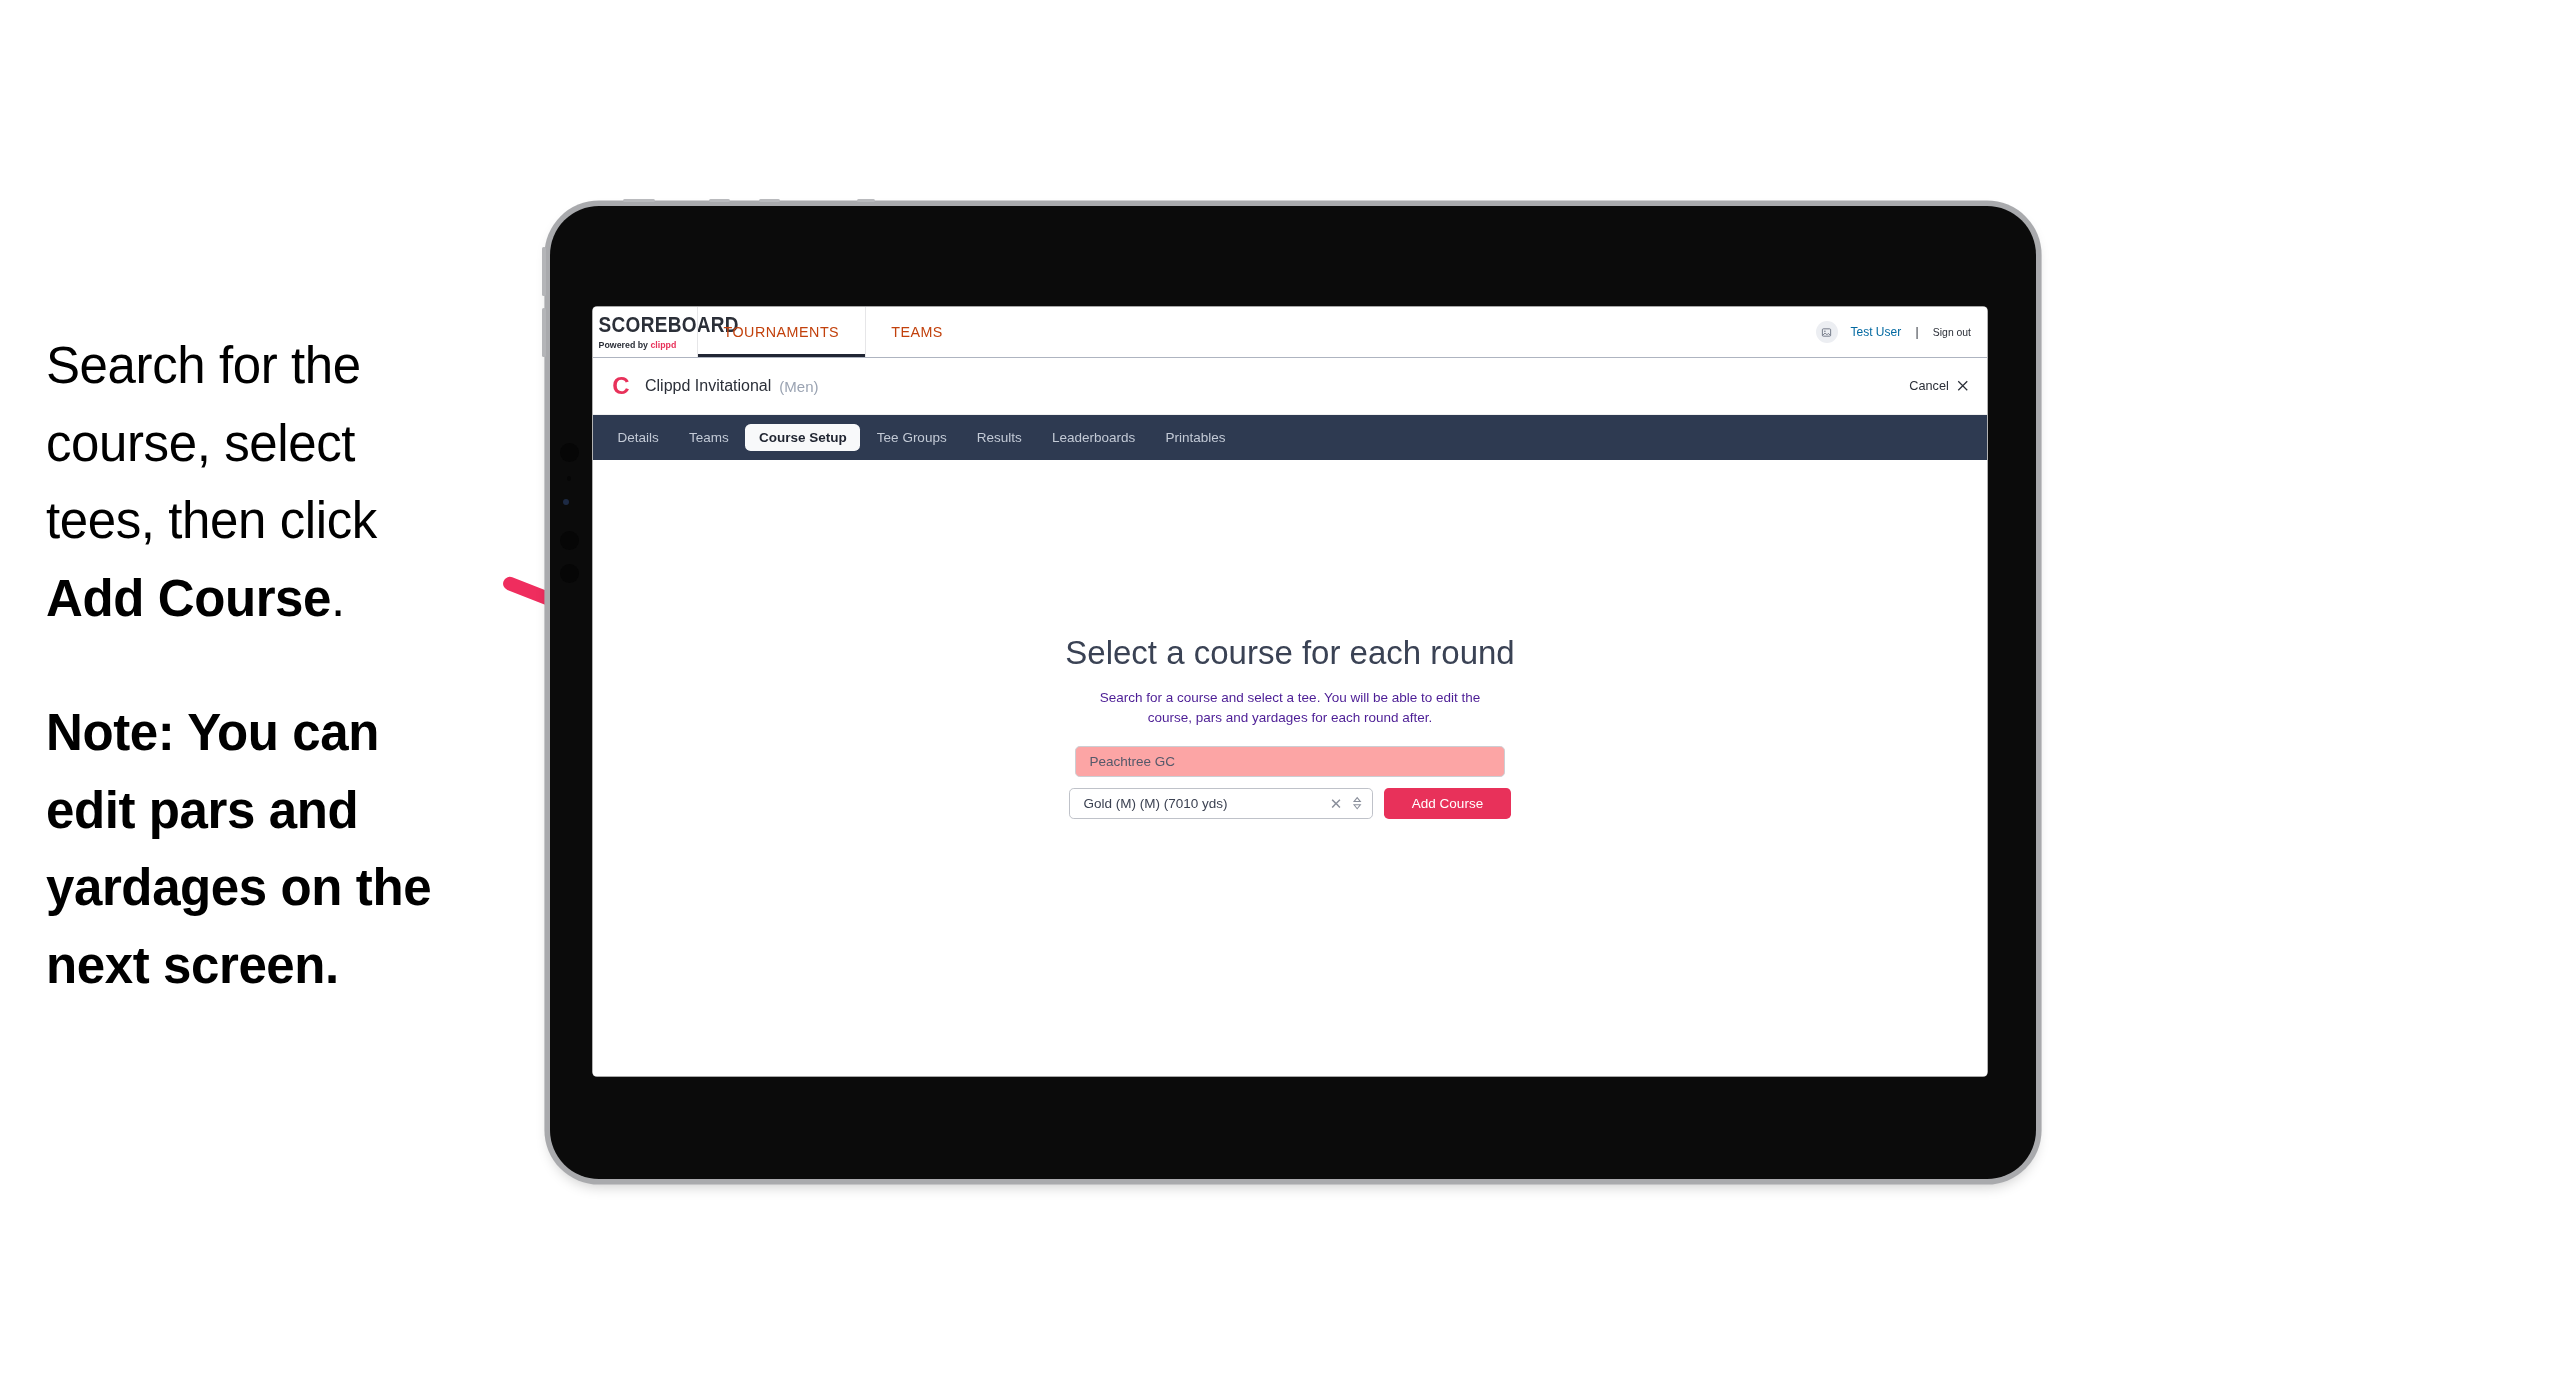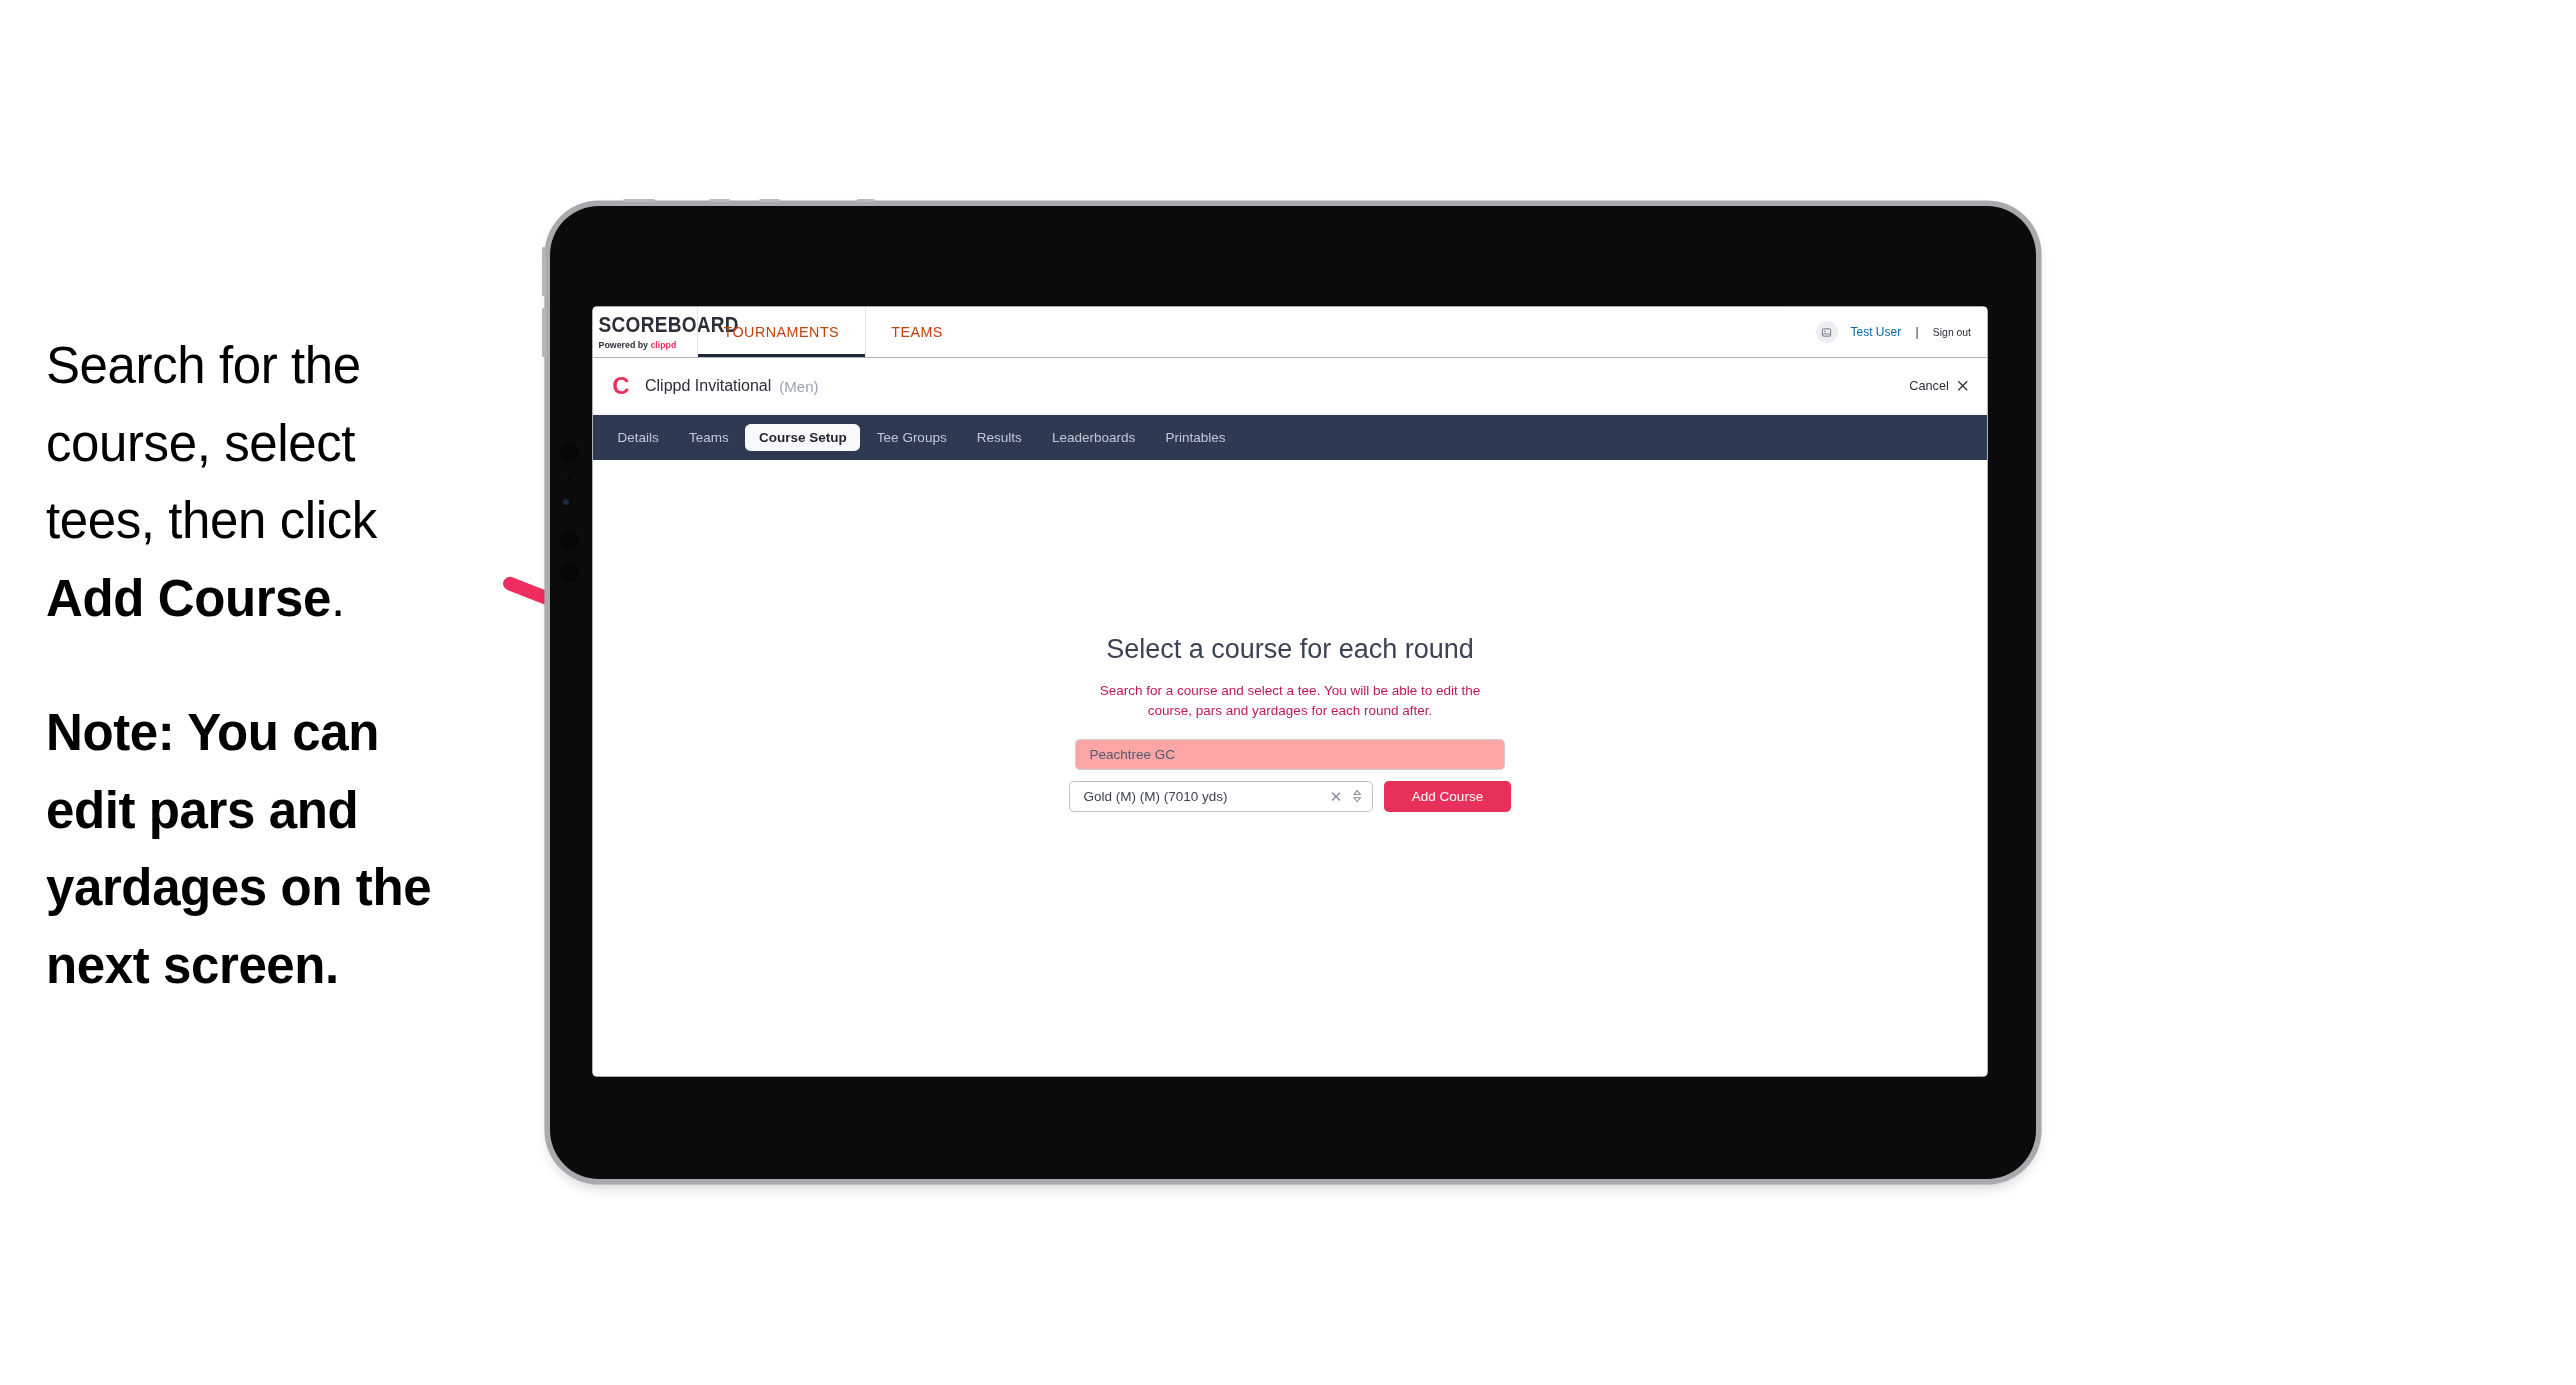--- a/index.html
+++ b/index.html
@@ -248,28 +248,28 @@
   .main {
     background: #ffffff;
     height: calc(100% - 50px - 56px - 45px);
     display: flex;
     flex-direction: column;
     align-items: center;
     padding-top: 174px;
     box-sizing: border-box;
   }
   .main-title {
-    font-size: 27px;
+    font-size: 33px;
     color: #3a4254;
     font-weight: 400;
     margin: 0 0 16px 0;
   }
   .main-sub {
     font-size: 13.5px;
-    color: #be185d;
+    color: #4c1d95;
     text-align: center;
     line-height: 1.5;
     max-width: 422px;
     margin: 0 0 17.5px 0;
   }
   .course-input {
     width: 430px;
     height: 31px;
     border: 0.8px solid #ccced3;
     border-radius: 4.8px;

